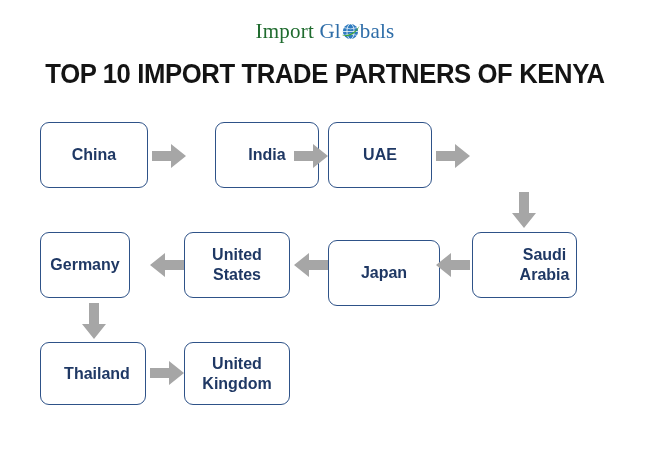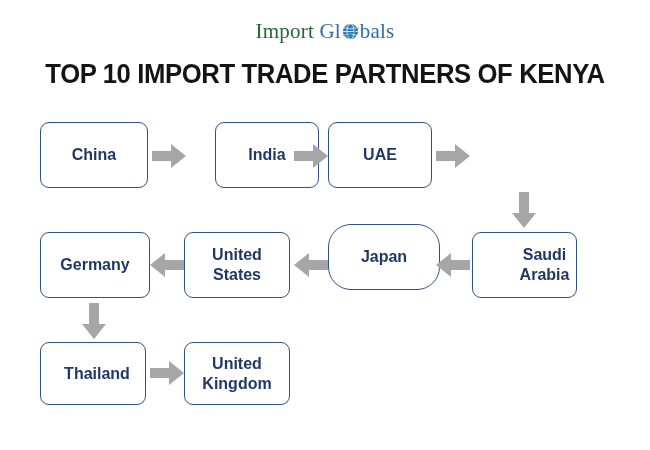--- a/index.html
+++ b/index.html
@@ -138,42 +138,42 @@
     </svg>
   </div>
 
 
   <div class="arrow" style="left:512px; top:192px; width:24px; height:36px;">
     <svg viewBox="0 0 24 36" xmlns="http://www.w3.org/2000/svg">
       <path d="M7 0 H17 V21 H24 L12 36 L0 21 H7 Z" fill="#A6A6A6"></path>
     </svg>
   </div>
 
-  <div class="node" style="left:40px; top:232px; width:110px; height:66px;text-align:right;">
+  <div class="node" style="left:40px; top:232px; width:90px; height:66px;text-align:right;">
     <span>Germany</span>
   </div>
 
   <div class="arrow" style="left:150px; top:253px; width:34px; height:24px;">
     <svg viewBox="0 0 34 24" xmlns="http://www.w3.org/2000/svg">
       <path d="M34 7 H15 V0 L0 12 L15 24 V17 H34 Z" fill="#A6A6A6"></path>
     </svg>
   </div>
 
   <div class="node" style="left:184px; top:232px; width:106px; height:66px;">
     <span>United
 States</span>
   </div>
 
   <div class="arrow" style="left:294px; top:253px; width:34px; height:24px;">
     <svg viewBox="0 0 34 24" xmlns="http://www.w3.org/2000/svg">
       <path d="M34 7 H15 V0 L0 12 L15 24 V17 H34 Z" fill="#A6A6A6"></path>
     </svg>
   </div>
 
-  <div class="node" style="left:328px; top:224px; width:112px; height:66px;border-radius:23px;">
+  <div class="node" style="left:328px; top:240px; width:112px; height:66px;">
     <span>Japan</span>
   </div>
 
   <div class="arrow" style="left:436px; top:253px; width:34px; height:24px;">
     <svg viewBox="0 0 34 24" xmlns="http://www.w3.org/2000/svg">
       <path d="M34 7 H15 V0 L0 12 L15 24 V17 H34 Z" fill="#A6A6A6"></path>
     </svg>
   </div>
 
   <div class="node" style="left:472px; top:232px; width:105px; height:66px;padding-left:44px;">

